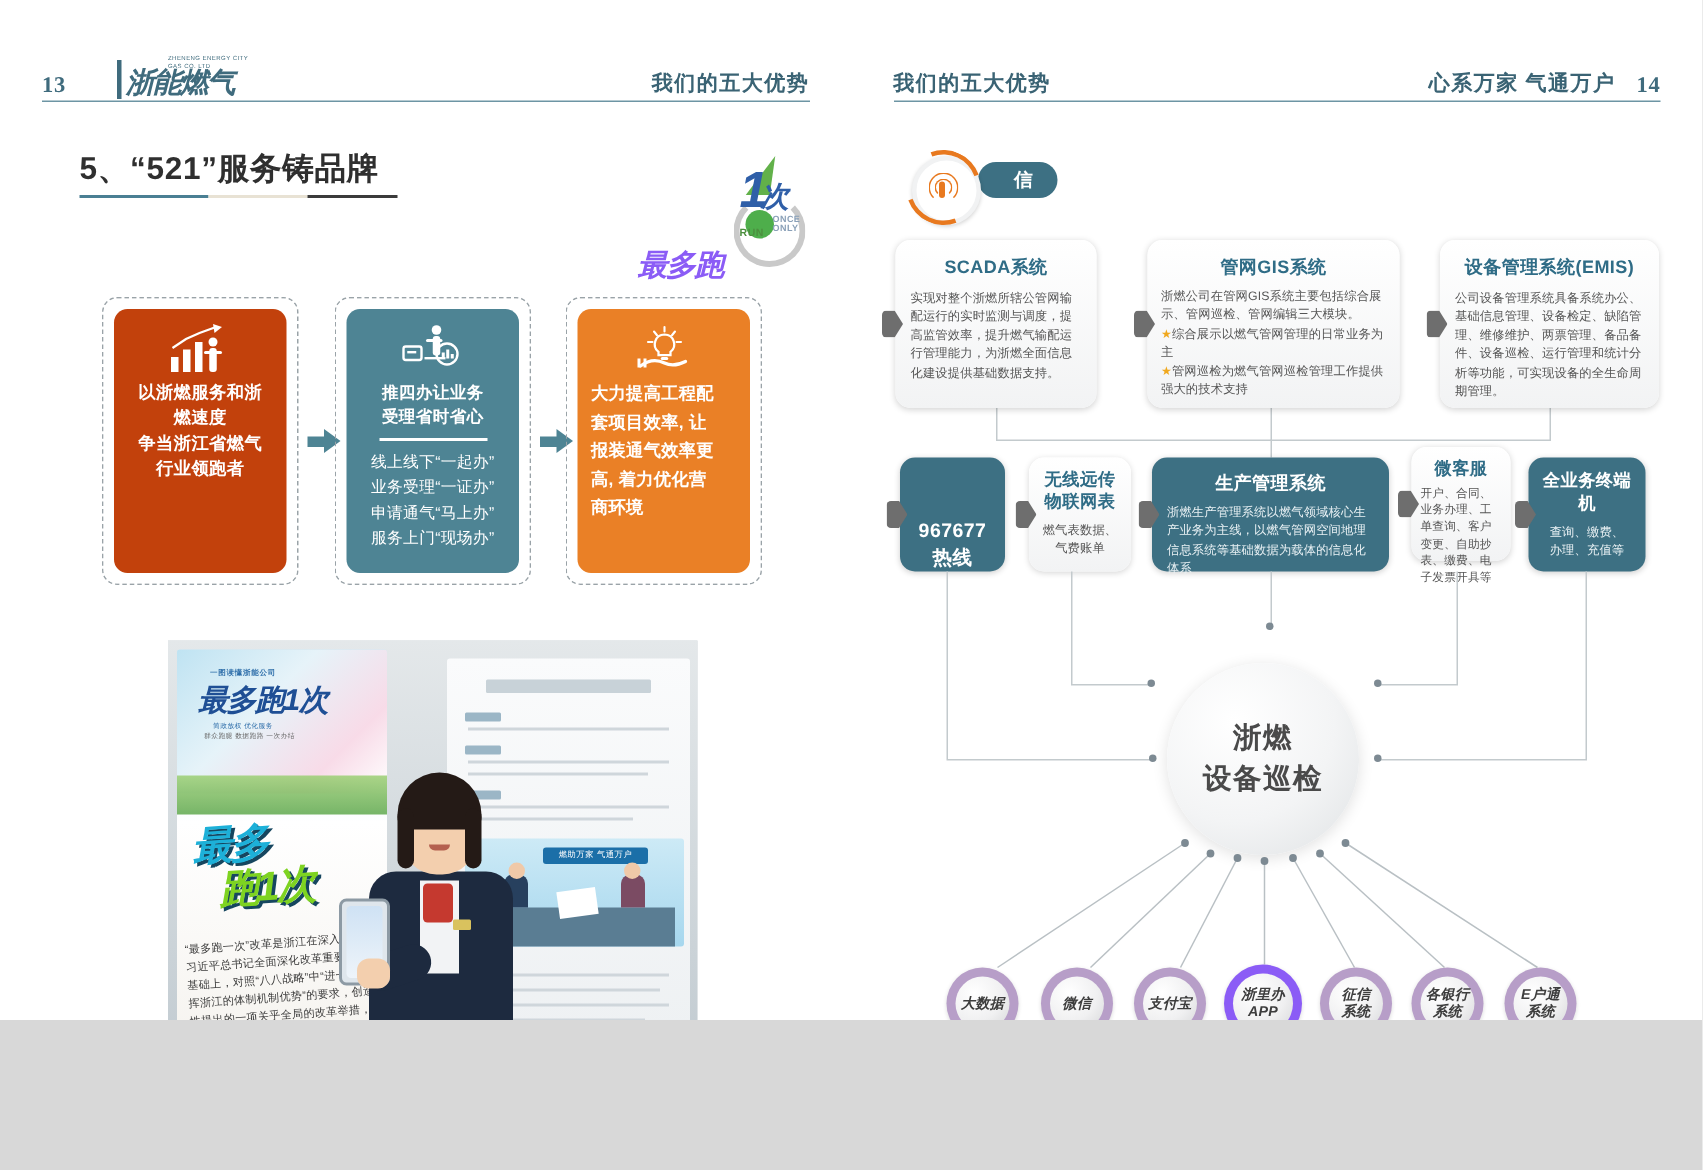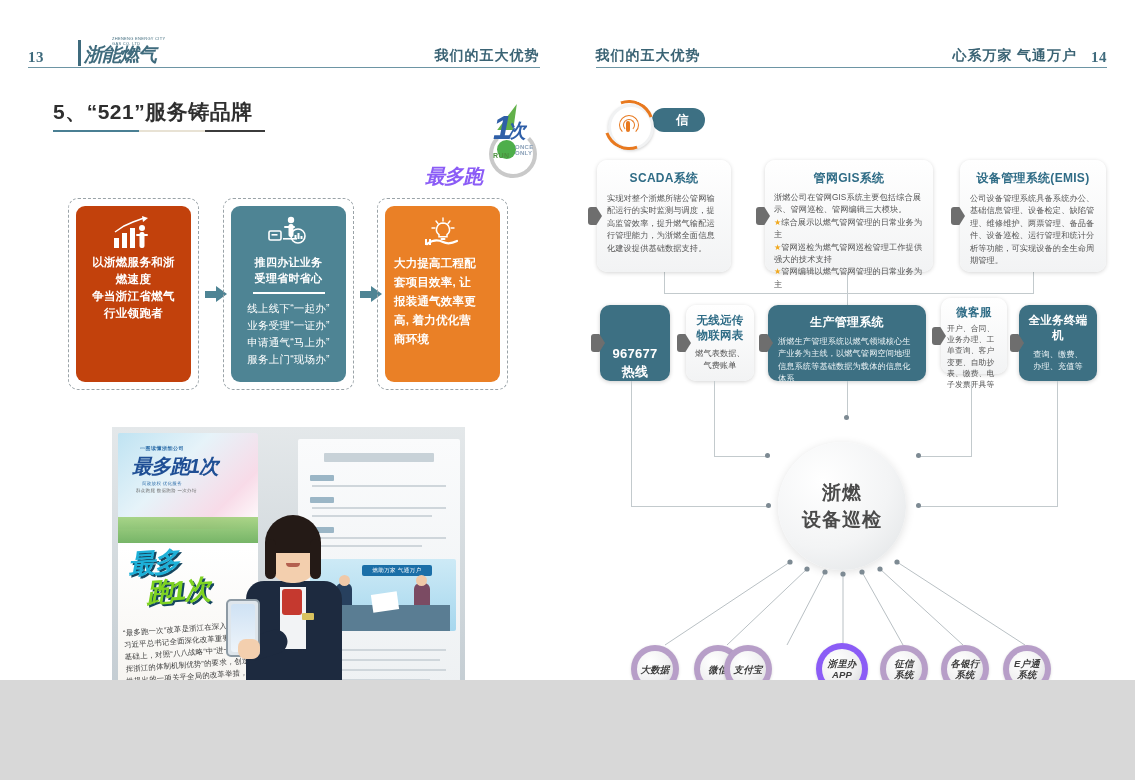--- a/index.html
+++ b/index.html
@@ -520,21 +520,20 @@
   <div class="t">SCADA系统</div>
   <div class="d" style="margin-top:6px;">实现对整个浙燃所辖公管网输配运行的实时监测与调度，提高监管效率，提升燃气输配运行管理能力，为浙燃全面信息化建设提供基础数据支持。</div>
 </div>
 
 <div class="node light" style="left:765px;top:160px;width:168px;height:112px;padding:10px 9px 8px;">
   <div class="nub"></div>
   <div class="t">管网GIS系统</div>
   <div class="d" style="margin-top:5px;">浙燃公司在管网GIS系统主要包括综合展示、管网巡检、管网编辑三大模块。</div>
   <div class="d"><span class="star">★</span><span>综合展示以燃气管网管理的日常业务为主</span></div>
   <div class="d"><span class="star">★</span><span>管网巡检为燃气管网巡检管理工作提供强大的技术支持</span></div>
-  <div class="d"><span class="star">★</span><span>管网编辑以燃气管网管理的日常业务为主</span></div>
 </div>
 
 <div class="node light" style="left:960px;top:160px;width:146px;height:112px;padding:10px 10px 8px;">
   <div class="nub"></div>
   <div class="t">设备管理系统(EMIS)</div>
   <div class="d" style="margin-top:6px;">公司设备管理系统具备系统办公、基础信息管理、设备检定、缺陷管理、维修维护、两票管理、备品备件、设备巡检、运行管理和统计分析等功能，可实现设备的全生命周期管理。</div>
 </div>
 
 <div class="node dark" style="left:600px;top:305px;width:70px;height:76px;display:flex;flex-direction:column;align-items:center;justify-content:flex-end;">
   <div class="nub"></div>
@@ -623,21 +622,21 @@
 <div class="leafnode" style="left:631px;top:645px;">
   <i>
         <b><span>大数据</span></b>
       </i>
 </div>
 <div class="leafnode" style="left:694px;top:645px;">
   <i>
         <b><span>微信</span></b>
       </i>
 </div>
-<div class="leafnode" style="left:724px;top:645px;">
+<div class="leafnode" style="left:756px;top:645px;">
   <i>
         <b><span>支付宝</span></b>
       </i>
 </div>
 <div class="leafnode accent" style="left:816px;top:643px;">
   <i>
         <b><span>浙里办</span><br><span>APP</span></b>
       </i>
 </div>
 <div class="leafnode" style="left:880px;top:645px;">

